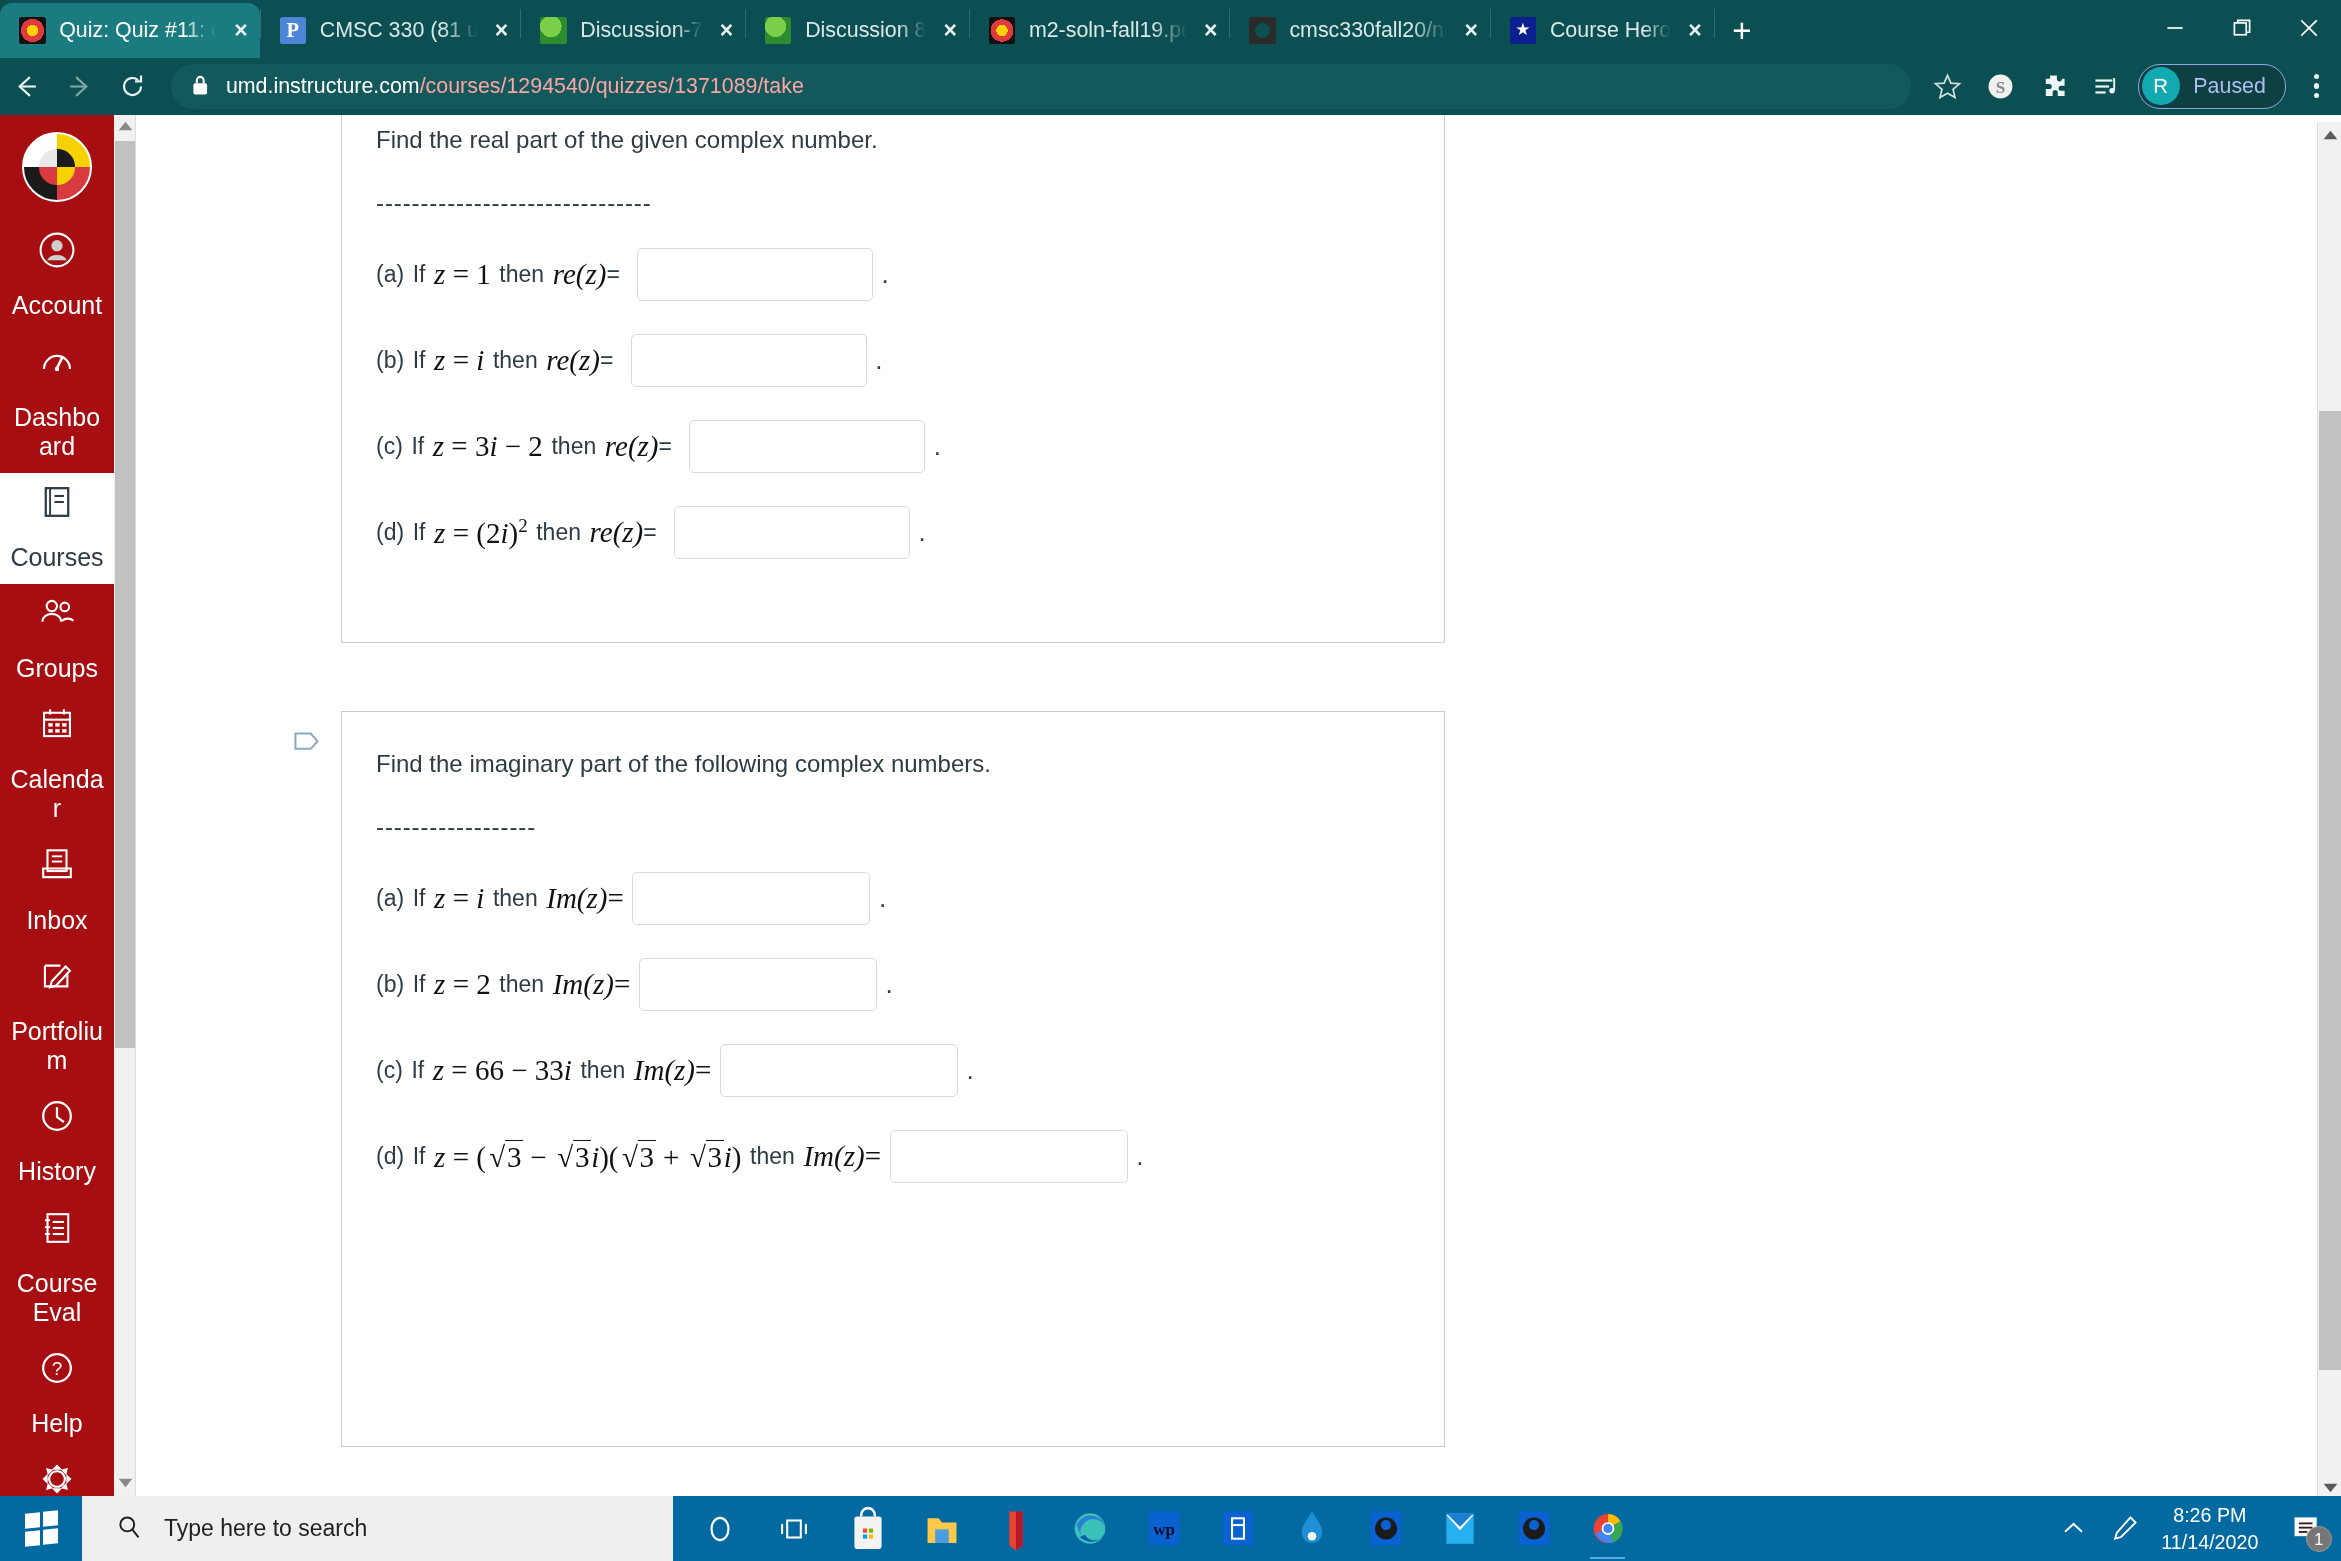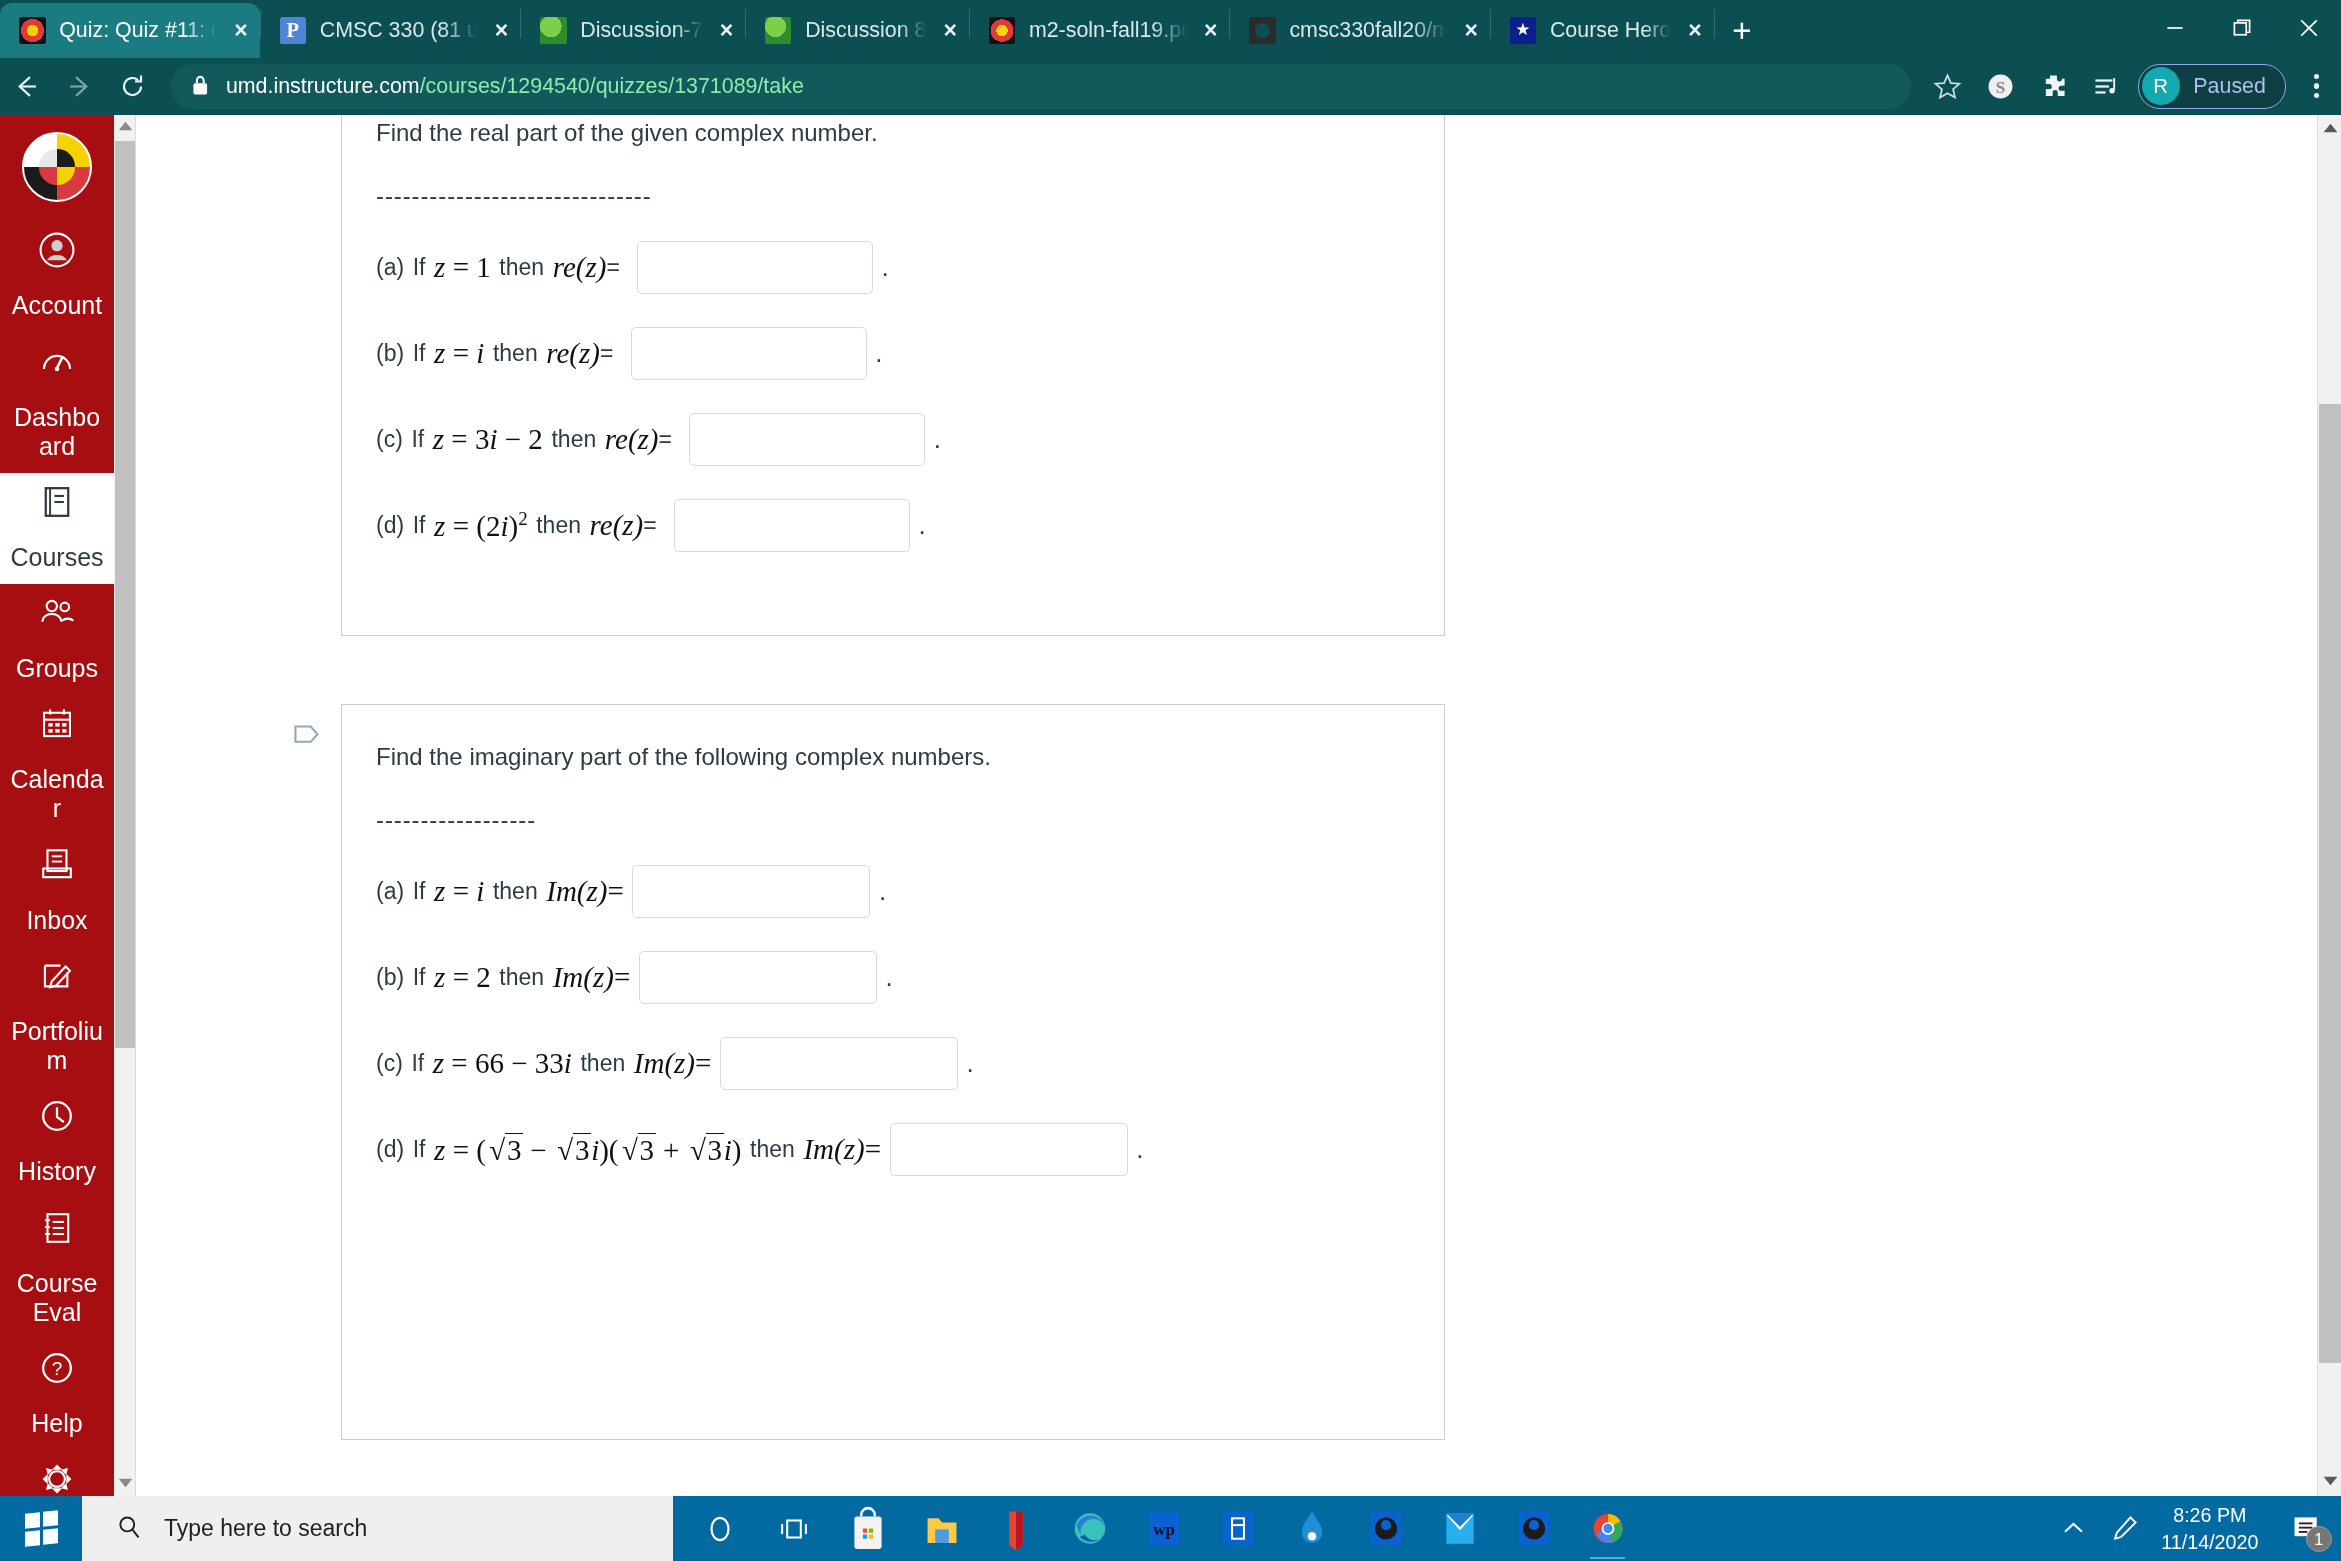--- a/index.html
+++ b/index.html
@@ -97,21 +97,21 @@
     height: 45px;
     background: #13595c;
     border-radius: 22px;
     display: flex; align-items: center;
     margin: 0 10.3px 0 12px;
     padding: 0 19px;
     min-width: 0;
   }
   .lock-icon { margin-right: 15.4px; flex: 0 0 auto; }
   .url-text { font-size: 21.4px; color: #ffffff; white-space: nowrap; }
-  .url-text .dim { color: #86efac; }
+  .url-text .dim { color: #fca5a5; }
   .tb-action {
     width: 53px; height: 53px; flex: 0 0 53px;
     display: flex; align-items: center; justify-content: center;
     color: #e9f4f4;
   }
   .profile-chip {
     height: 45px; flex: 0 0 auto;
     display: flex; align-items: center;
     border: 1.7px solid #8fa7e8;
     border-radius: 22px;
@@ -182,21 +182,21 @@
   }
   .inner-scroll .arrow-up { position:absolute; top:5.1px; left:0; width:22px; text-align:center; }
   .inner-scroll .arrow-dn { position:absolute; bottom:5.1px; left:0; width:22px; text-align:center; }
   .inner-scroll .thumb {
     position: absolute; left: 0.9px; top: 26px; width: 20.5px; height: 907px;
     background: #c1c1c1;
   }
 
   
   .content {
-    position: absolute; left: 137px; top: 0;
+    position: absolute; left: 137px; top: 7px;
     width: 2205px; height: 1382px;
     background: #ffffff;
   }
 
   .question-block {
     position: absolute;
     border: 0.9px solid #c7cdd1;
     background: #ffffff;
   }
   .q-header {

